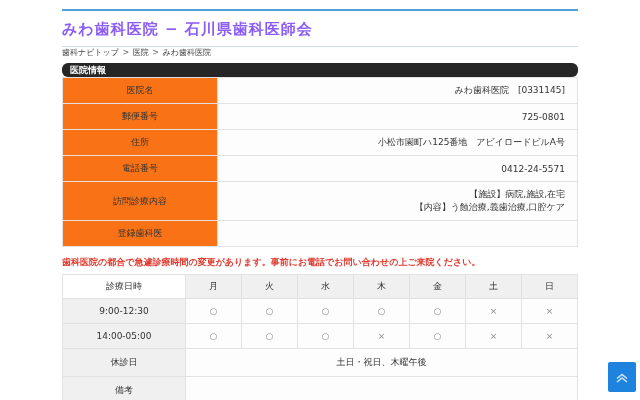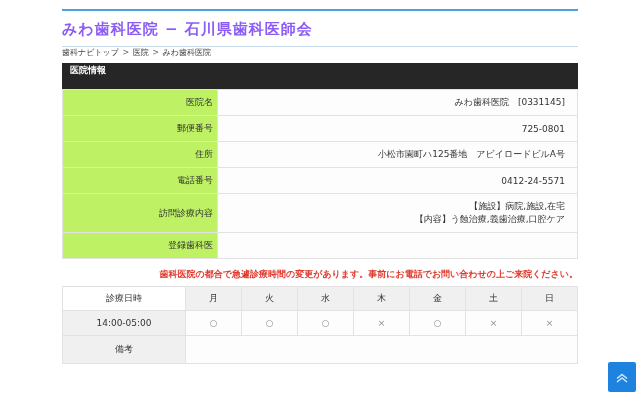--- a/index.html
+++ b/index.html
@@ -32,54 +32,55 @@
     margin-top: 7px;
     border-bottom: 1px solid #c9daea;
   }
   .breadcrumb {
     font-size: 8px;
     color: #444;
   }
   .breadcrumb .sep { color: #666; padding: 0 1px; }
   .section-bar {
     margin-top: 5px;
-    height: 26px;
+    height: 14px;
     line-height: 15px;
     background: #262626;
     color: #ffffff;
     font-size: 9px;
     font-weight: bold;
     padding-left: 8px;
+    border-radius: 6px;
   }
   table {
     width: 100%;
     border-collapse: collapse;
     table-layout: fixed;
   }
   table, th, td { border: 1px solid #e2e2e2; }
   .info-table { border-top: none; }
   .info-table th {
     width: 155px;
-    background: #bef264;
+    background: #f97316;
     font-size: 9px;
     font-weight: normal;
-    text-align: right;
+    text-align: center;
     color: #333;
     padding: 6px 4px;
   }
   .info-table td {
     background: #fdfdfd;
     font-size: 9px;
     text-align: right;
     padding: 6px 12px;
   }
   .info-table .multiline div { line-height: 13px; }
   .notice {
     margin-top: 9px;
-    text-align: right;
+    text-align: left;
     font-size: 9px;
     font-weight: bold;
     color: #e0392d;
   }
   .schedule-table { margin-top: 5px; }
   .schedule-table th, .schedule-table td {
     font-size: 9px;
     font-weight: normal;
     text-align: center;
   }
@@ -184,28 +185,42 @@
         <th class="day">火</th>
         <th class="day">水</th>
         <th class="day">木</th>
         <th class="day">金</th>
         <th class="day">土</th>
         <th class="day">日</th>
       </tr>
     </thead>
     <tbody>
       <tr>
+        <th class="time-col">9:00-12:30</th>
+        <td>○</td>
+        <td>○</td>
+        <td>○</td>
+        <td>○</td>
+        <td>○</td>
+        <td>×</td>
+        <td>×</td>
+      </tr>
+      <tr>
         <th class="time-col">14:00-05:00</th>
         <td>○</td>
         <td>○</td>
         <td>○</td>
         <td>×</td>
         <td>○</td>
         <td>×</td>
         <td>×</td>
+      </tr>
+      <tr>
+        <th class="time-col">休診日</th>
+        <td class="closed-value" colspan="7">土日・祝日、木曜午後</td>
       </tr>
       <tr>
         <th class="time-col">備考</th>
         <td class="closed-value" colspan="7"></td>
       </tr>
     </tbody>
   </table>
 
 </div>
 

